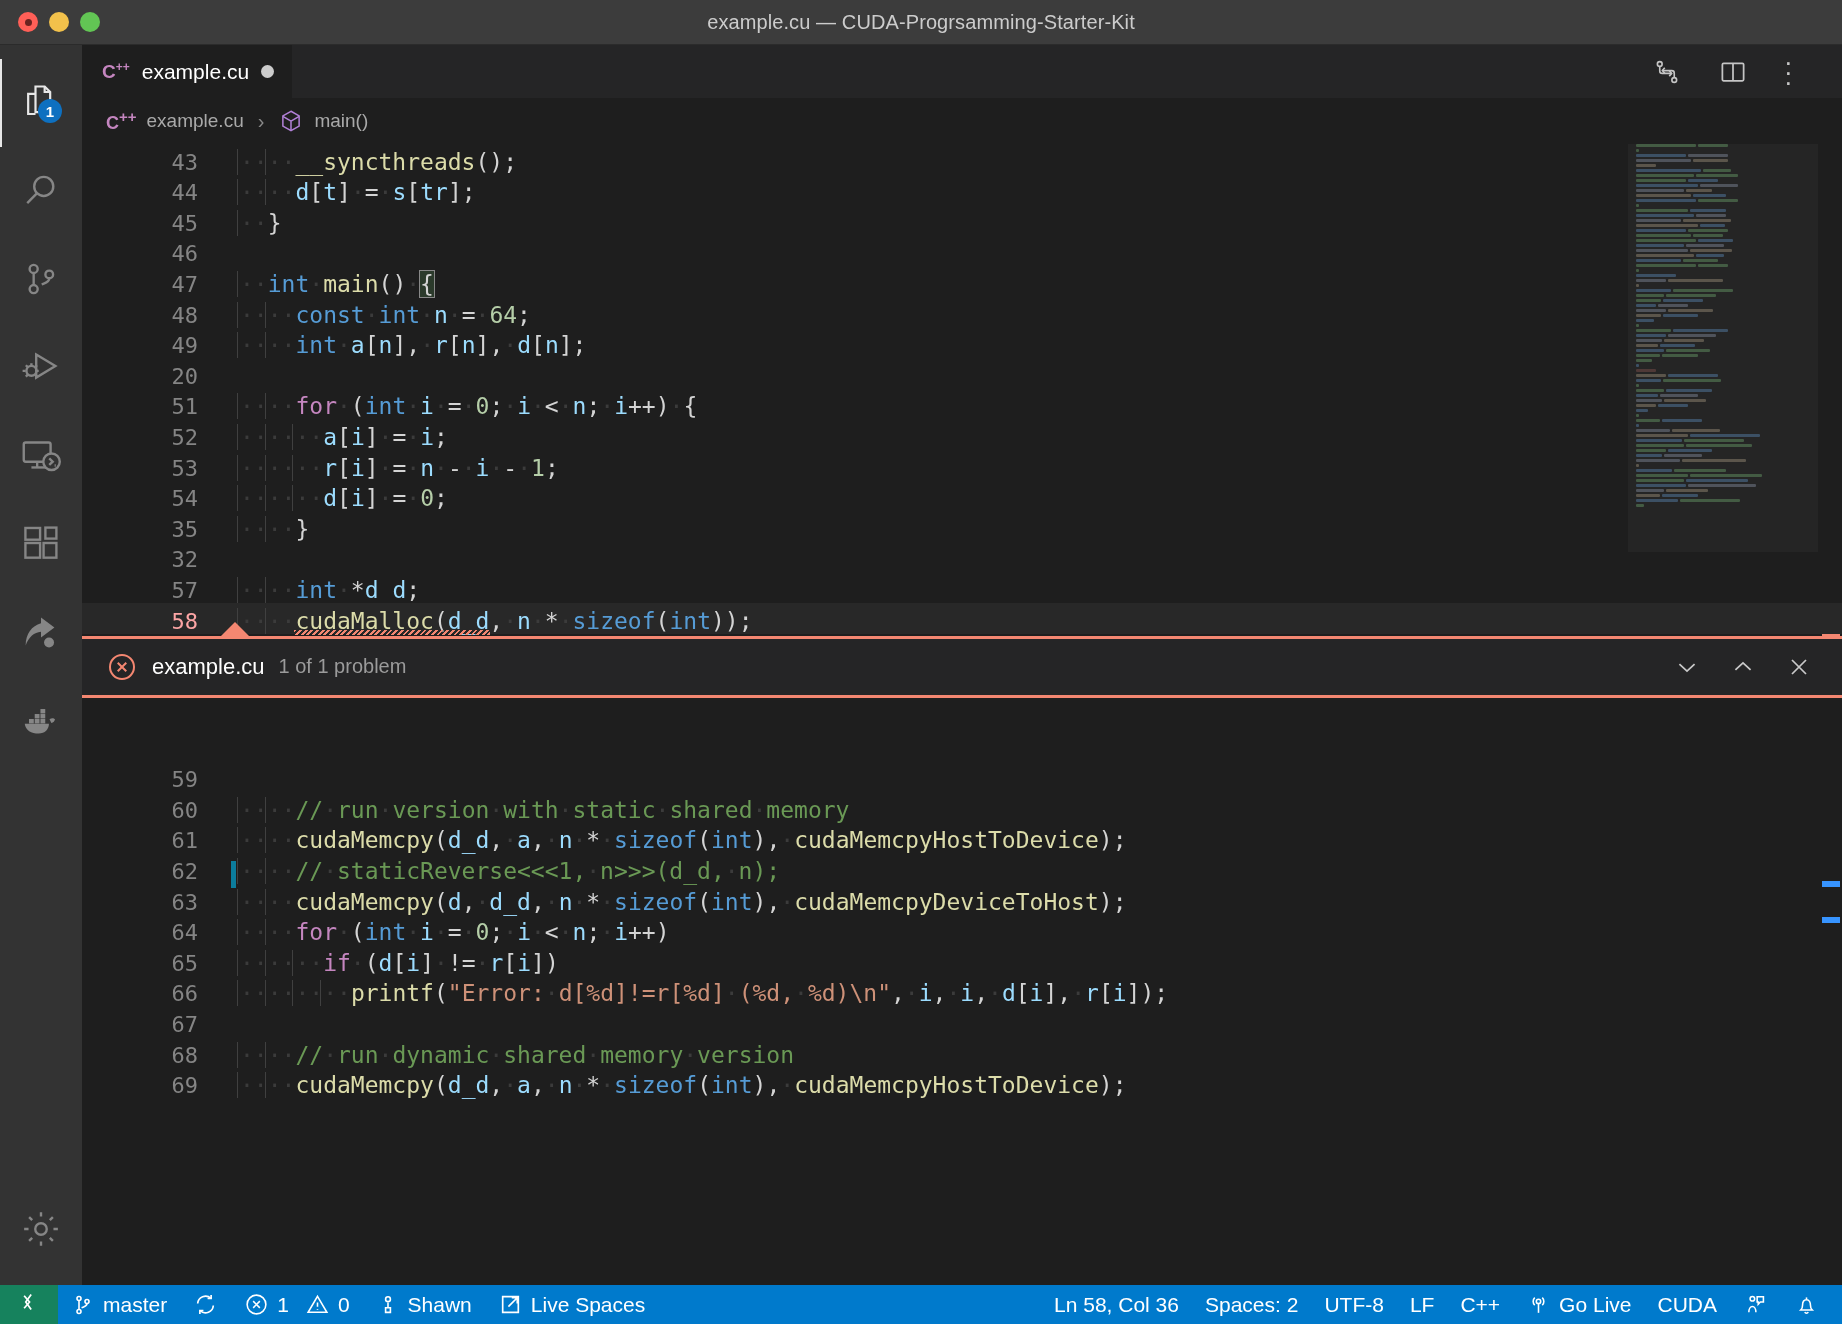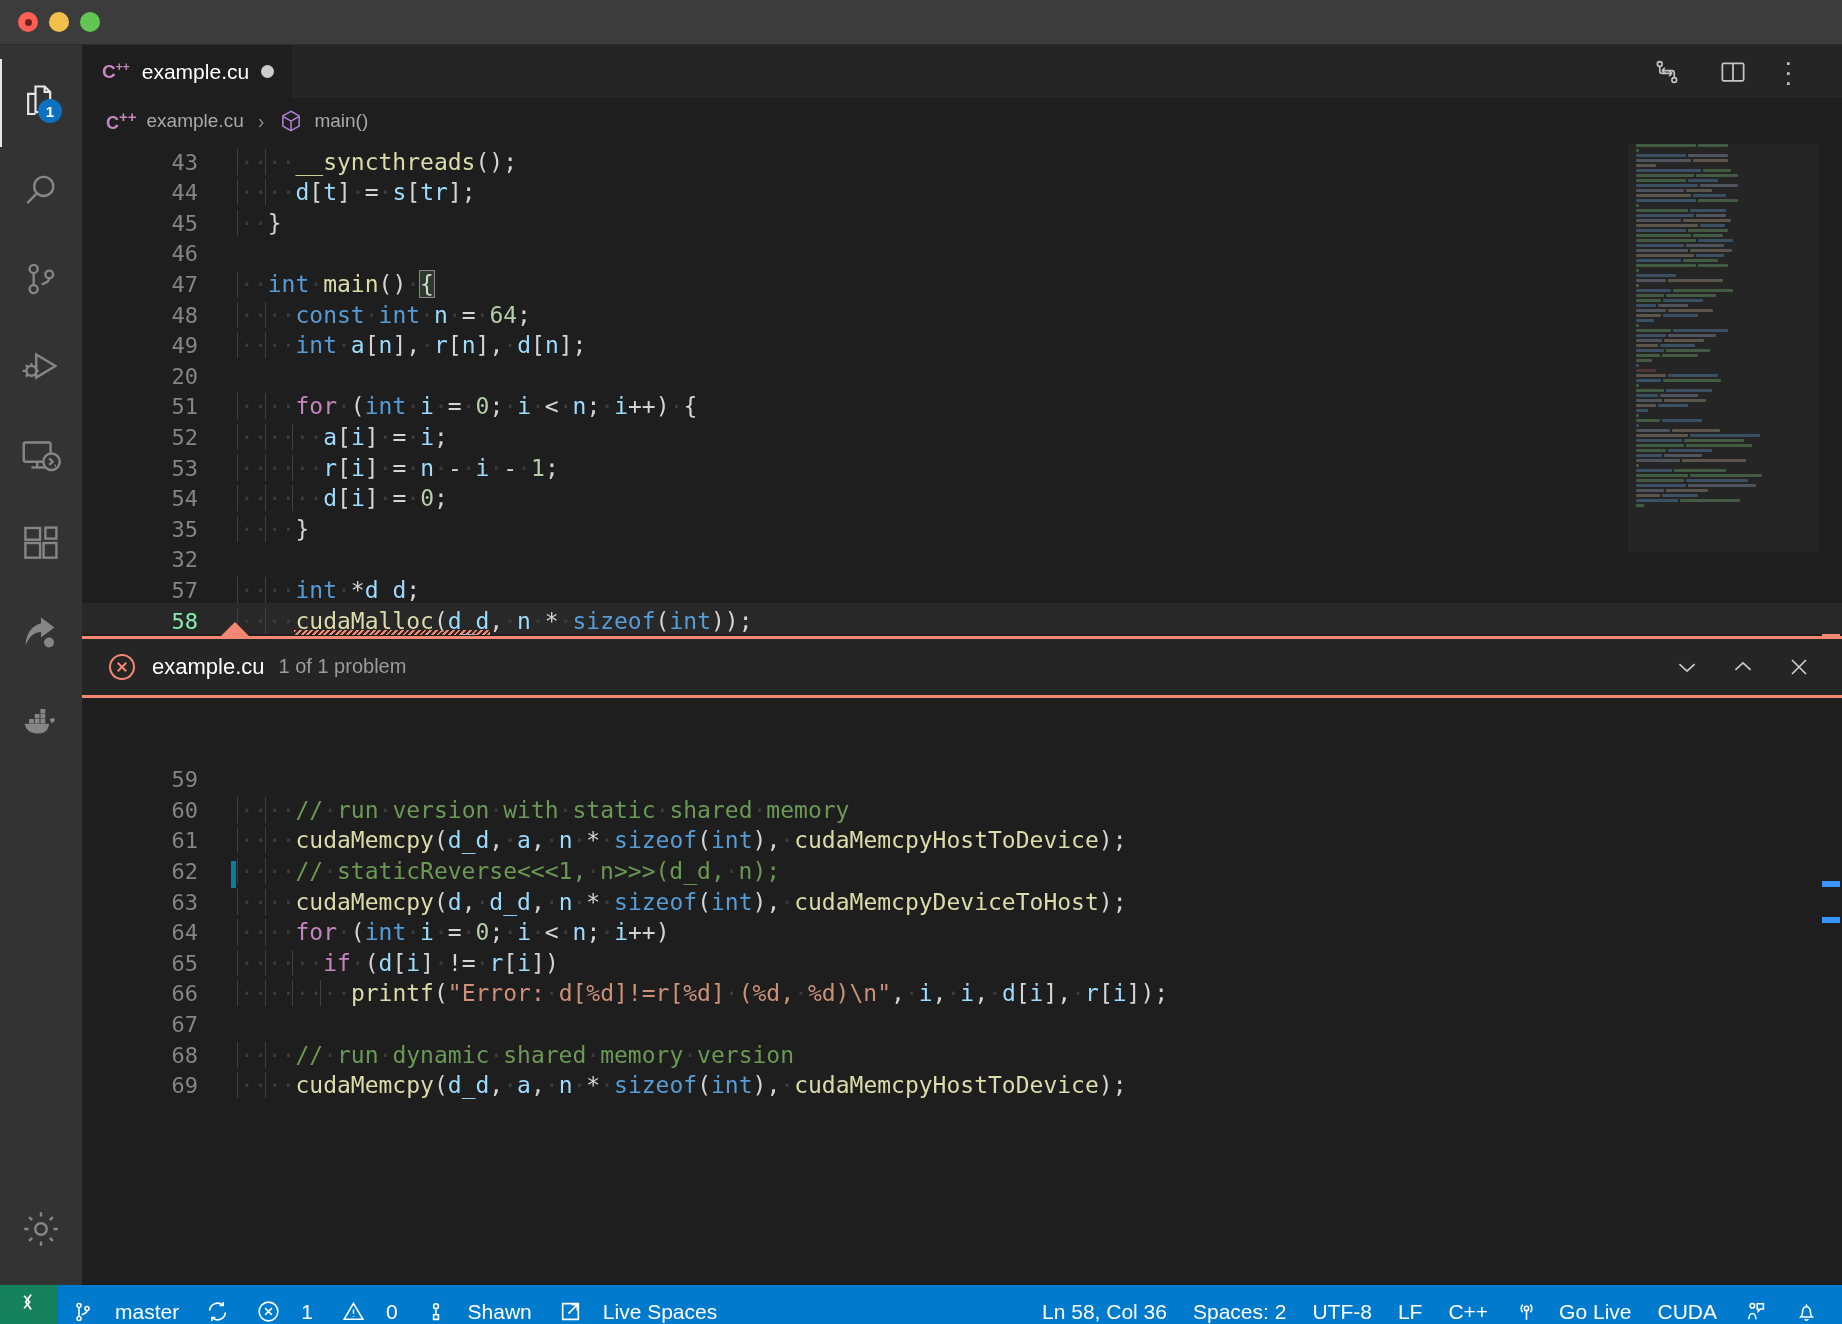--- a/index.html
+++ b/index.html
@@ -94,21 +94,21 @@
   .coderows { position:absolute; left:0; right:0; top:0; }
   .row {
     height: 30.6px; display: flex; align-items: flex-end; font-size: 23px; white-space: pre;
     position: relative;
   }
   .row.current { background: #282828; }
   .ln {
     width: 142px; flex: 0 0 142px; text-align: right; padding-right: 26px;
     color: #858585; font-size: 22px; position: relative;
   }
-  .row.current .ln { color: #86efac; }
+  .row.current .ln { color: #fca5a5; }
   .gutter-mod {
     position:absolute; right:-12px; top:2px; width:5px; height:27px; background:#0c7d9d;
   }
   .code { padding-left: 16px; position: relative; }
   .indent { position:absolute; top:0; bottom:0; width:1px; background:#404040; }
 
   
   .k   { color:#569cd6; }   
   .kc  { color:#c586c0; }   
   .fn  { color:#dcdcaa; }   
@@ -165,36 +165,37 @@
   .sb-mark { position:absolute; right:2px; width:18px; height:6px; }
 
   
   .statusbar {
     height: 39px; flex: 0 0 39px; background: #007acc; display:flex; align-items:center;
     color:#ffffff; font-size: 21px;
   }
   .remote {
     background:#16825d; height:39px; width:58px; display:flex; align-items:center; justify-content:center;
   }
-  .sb-item { display:flex; align-items:flex-end; gap:20px; padding: 0 13px; height:39px; }
+  .sb-item { display:flex; align-items:center; gap:8px; padding: 0 13px; height:39px; }
   .sb-left { display:flex; align-items:center; }
   .sb-right { margin-left:auto; display:flex; align-items:center; padding-right: 10px;}
   .sb-item svg { display:block; }
 </style>
 </head>
 <body>
 
 <div class="window">
 
   <div class="titlebar">
     <div class="traffic">
       <div class="dot red"></div>
       <div class="dot yellow"></div>
       <div class="dot green"></div>
     </div>
+    <div class="title-text">example.cu — CUDA-Progrsamming-Starter-Kit</div>
   </div>
 
   <div class="body">
 
     <div class="activitybar">
 
       <div class="act-item active">
         <span>
           <svg width="44" height="44" viewBox="0 0 24 24" fill="none" stroke="currentColor" stroke-width="1.2">
             <path d="M9 3h5l3 3v11H9z"></path>

